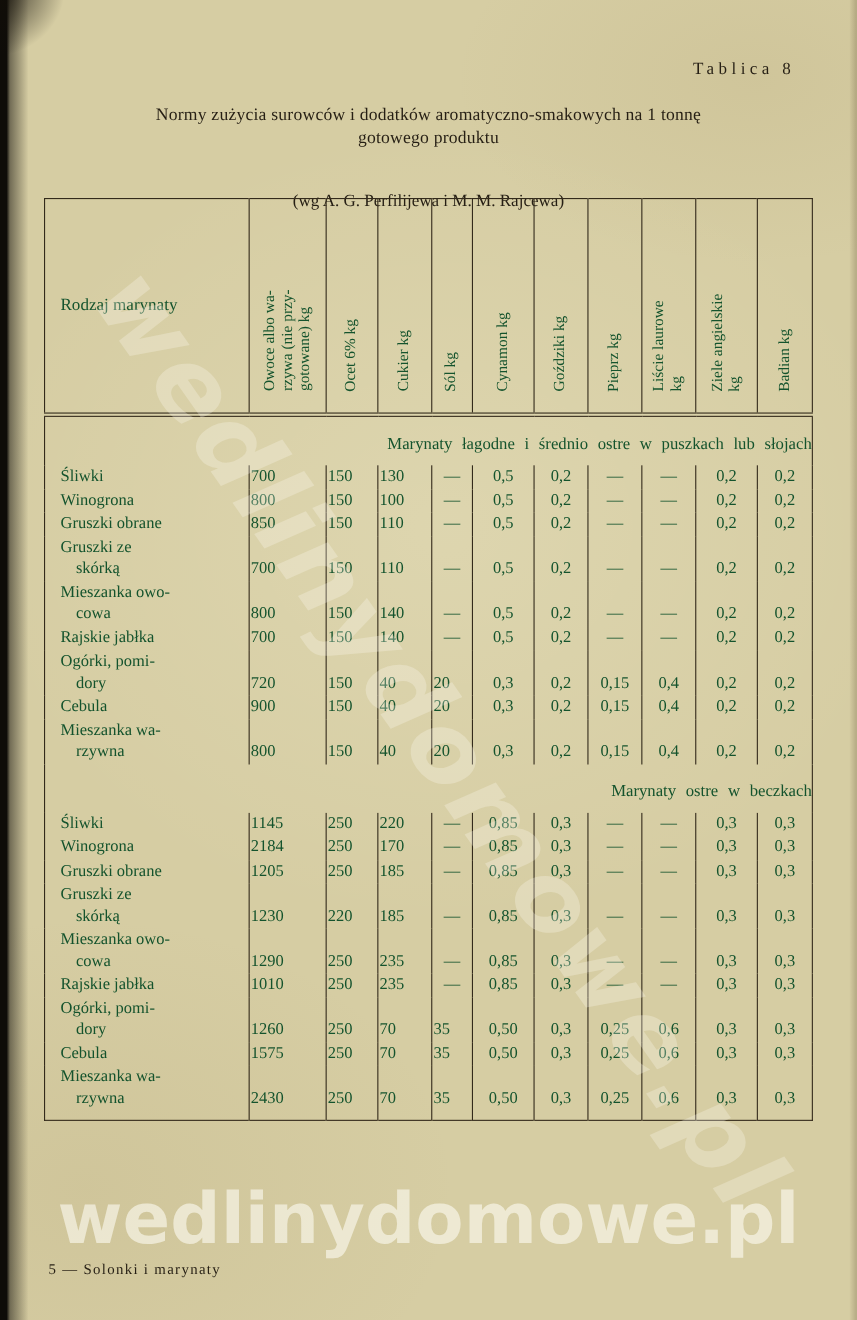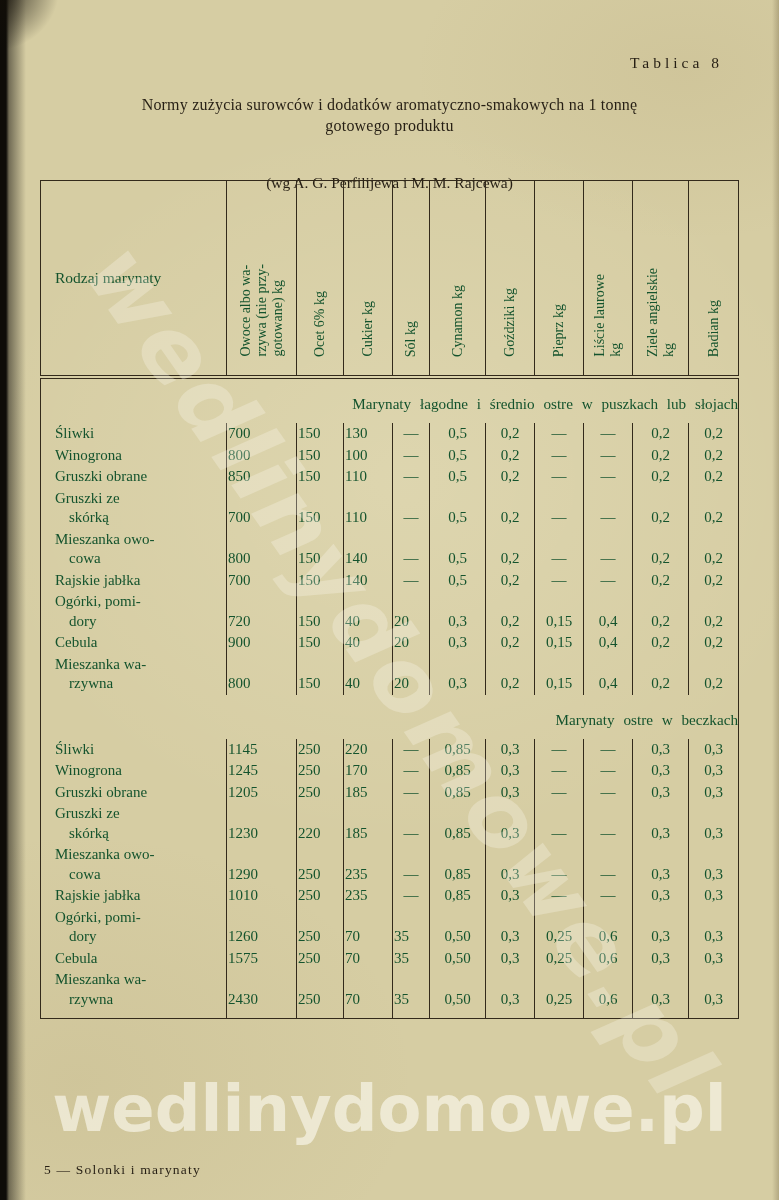--- a/index.html
+++ b/index.html
@@ -46,21 +46,21 @@
   td.dec{text-align:center;}
   td.dash{text-align:center;}
   tr.data-row:last-child td{padding-bottom:9px;}
 
   .wm-diag{position:absolute;left:152px;top:224px;transform-origin:0 0;transform:rotate(55deg);
     font-family:"DejaVu Sans","Liberation Sans",sans-serif;font-weight:bold;font-style:italic;
     font-size:92px;letter-spacing:3px;color:rgba(255,253,245,.28);white-space:nowrap;pointer-events:none;}
   .wm-big{position:absolute;left:50%;top:1072px;transform:translateX(-50%);
     font-family:"DejaVu Sans","Liberation Sans",sans-serif;font-weight:bold;
     font-size:64px;color:rgba(253,251,243,.60);white-space:nowrap;pointer-events:none;}
-  .footer{position:absolute;left:44px;top:1146px;font-size:13.5px;letter-spacing:1.2px;margin-top:16px;}
+  .footer{position:absolute;left:44px;top:1146px;font-size:13.5px;letter-spacing:1.2px;}
 </style>
 </head>
 <body>
 
 <div class="spine"></div>
 <div class="right-edge"></div>
 <div class="corner-blot"></div>
 
 <div class="corner-label">Tablica 8</div>
 <h1 class="title">Normy zużycia surowców i dodatków aromatyczno-smakowych na 1 tonnę
@@ -258,21 +258,21 @@
         <td class="val dec">0,3</td>
         <td class="val dash">—</td>
         <td class="val dash">—</td>
         <td class="val dec">0,3</td>
         <td class="val dec">0,3</td>
       </tr>
       <tr class="data-row">
         <td class="label-cell">
           <div class="lline">Winogrona</div>
         </td>
-        <td class="val num">1245</td>
+        <td class="val num">2184</td>
         <td class="val num">250</td>
         <td class="val num">170</td>
         <td class="val dash">—</td>
         <td class="val dec">0,85</td>
         <td class="val dec">0,3</td>
         <td class="val dash">—</td>
         <td class="val dash">—</td>
         <td class="val dec">0,3</td>
         <td class="val dec">0,3</td>
       </tr>

